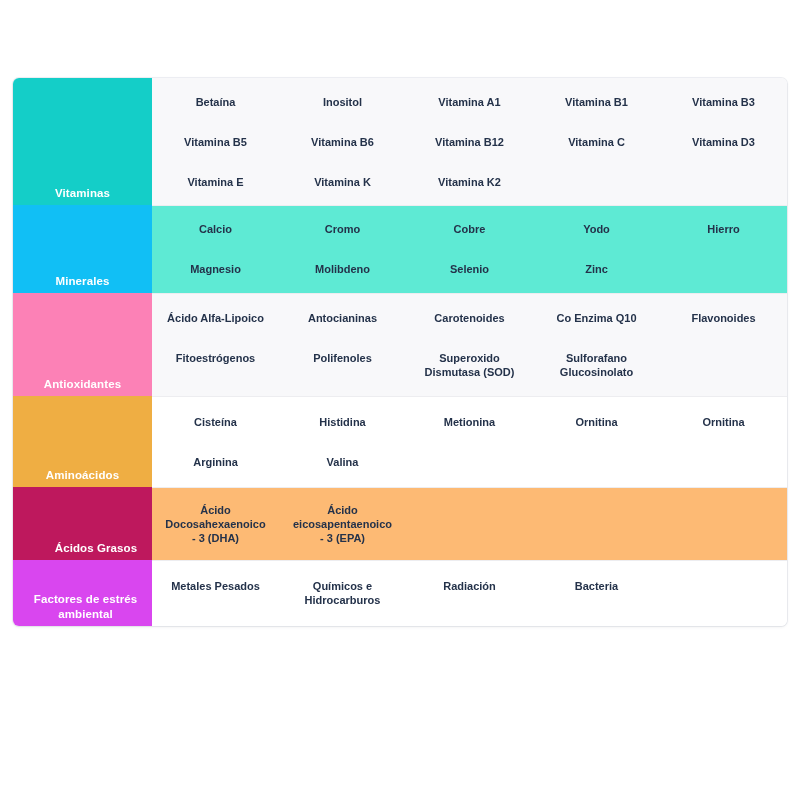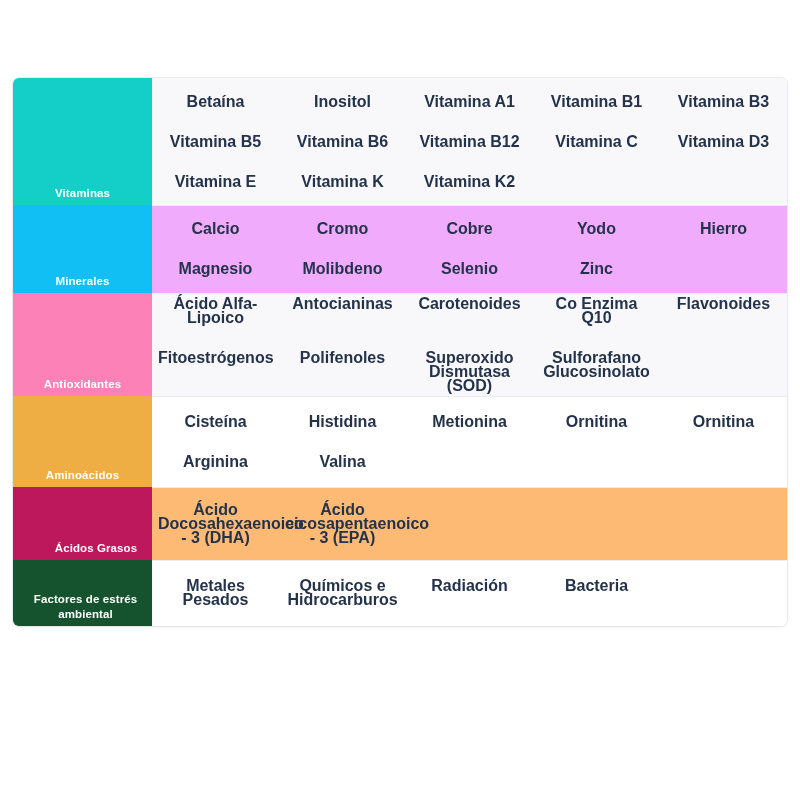--- a/index.html
+++ b/index.html
@@ -80,34 +80,34 @@
     box-sizing: border-box;
     padding: 10px 0;
   }
 
   .item {
     flex: 0 0 20%;
     max-width: 20%;
     box-sizing: border-box;
     text-align: center;
     color: #24324a;
-    font-size: 16px;
+    font-size: 11px;
     line-height: 14px;
     font-weight: bold;
     padding: 13px 6px;
     white-space: pre-line;
   }
 
   .item.empty {
     color: transparent;
   }
 
   
   .row-vitaminas .items-cell { background: #f8f8fa; }
-  .row-minerales .items-cell { background: #f0abfc; }
+  .row-minerales .items-cell { background: #5eead4; }
   .row-antioxidantes .items-cell { background: #f8f8fa; }
   .row-aminoacidos .items-cell { background: #ffffff; }
   .row-acidos .items-cell { background: #fdba74; }
   .row-factores .items-cell { background: #ffffff; }
 
   .row-vitaminas { height: 127px; }
   .row-minerales { height: 88px; }
   .row-antioxidantes { height: 103px; }
   .row-aminoacidos { height: 91px; }
   .row-acidos { height: 73px; }
@@ -209,21 +209,21 @@
         <div class="item">Ácido
 eicosapentaenoico
 - 3 (EPA)</div>
         <div class="item empty"></div>
         <div class="item empty"></div>
         <div class="item empty"></div>
       </div>
     </div>
 
     <div class="row row-factores">
-      <div class="cat-cell" style="background: #14532d; padding-left: 12px;">
+      <div class="cat-cell" style="background: #d946ef; padding-left: 12px;">
         <span class="cat-label">Factores de estrés ambiental</span>
       </div>
       <div class="items-cell">
         <div class="item">Metales Pesados</div>
         <div class="item">Químicos e
 Hidrocarburos</div>
         <div class="item">Radiación</div>
         <div class="item">Bacteria</div>
         <div class="item empty"></div>
       </div>

